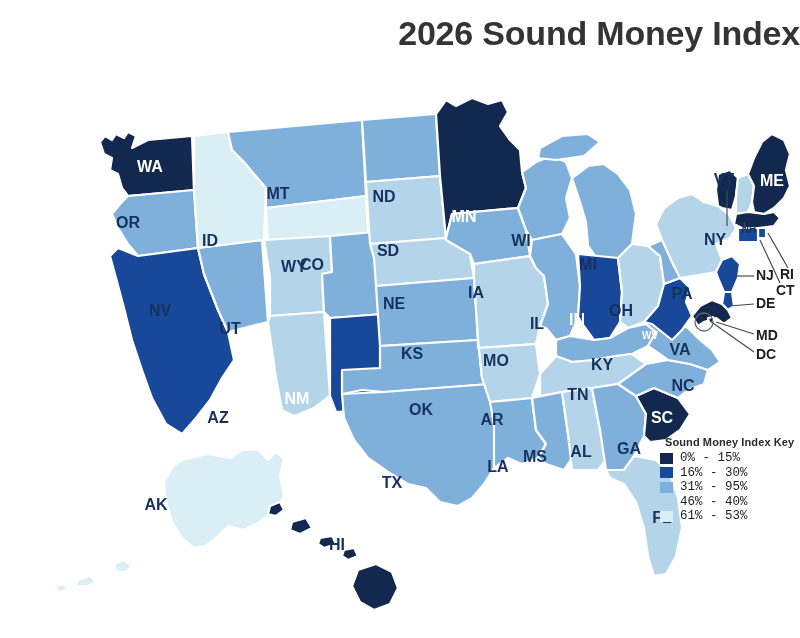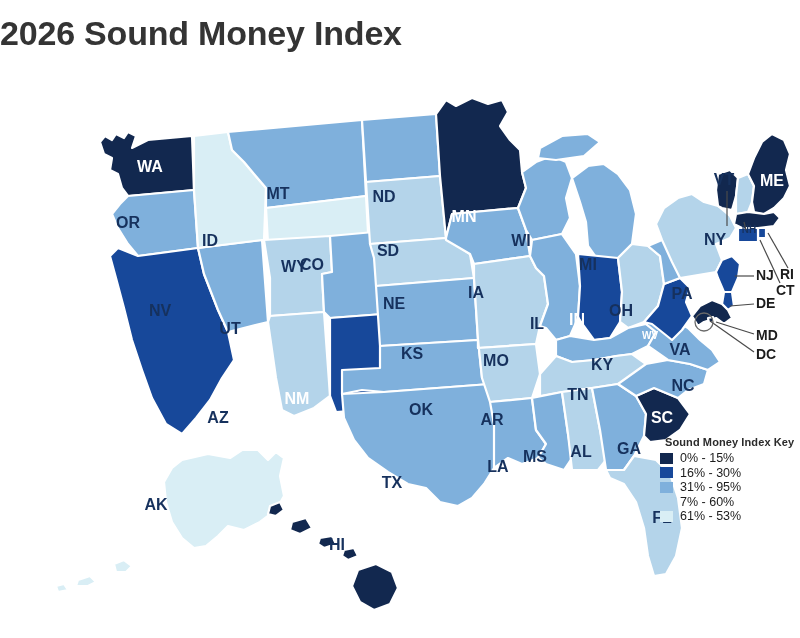--- a/index.html
+++ b/index.html
@@ -7,21 +7,21 @@
   body{
     width:800px;height:638px;
     background:#ffffff;
     font-family:"Liberation Sans", sans-serif;
     overflow:hidden;
     position:relative;
   }
   #page-title{
     position:absolute;
     top:14px;left:0;width:800px;
-    text-align:left;
+    text-align:right;
     font-size:34px;
     font-weight:bold;
     color:#343434;
     letter-spacing:-0.2px;
     font-family:"Liberation Sans", sans-serif;
   }
   #map-wrap{
     position:absolute;
     top:78px;left:0;
     width:800px;height:560px;padding-left:32px;
@@ -67,21 +67,21 @@
   }
   .legend-swatch{
     width:13px;height:11px;
     flex:0 0 13px;
     margin-right:7px;
   }
   .legend-text{
     font-size:12.5px;
     color:#1c1c1c;
     white-space:nowrap;
-    font-family:Liberation Sans, sans-serif;
+    font-family:Liberation Mono, monospace;
   }
 </style>
 </head>
 <body>
 
 <div id="page-title">2026 Sound Money Index</div>
 
 <div id="map-wrap">
 <svg id="us-map" viewBox="0 0 800 560" xmlns="http://www.w3.org/2000/svg">
 
@@ -233,19 +233,19 @@
   <div class="legend-row">
     <span class="legend-swatch" style="background: rgb(23, 72, 154);"></span>
     <span class="legend-text">16% - 30%</span>
   </div>
   <div class="legend-row">
     <span class="legend-swatch" style="background: rgb(127, 176, 220);"></span>
     <span class="legend-text">31% - 95%</span>
   </div>
   <div class="legend-row">
     <span class="legend-swatch" style="background: rgb(180, 212, 234);"></span>
-    <span class="legend-text">7% - 60%</span>
+    <span class="legend-text">46% - 40%</span>
   </div>
   <div class="legend-row">
     <span class="legend-swatch" style="background: rgb(217, 238, 245);"></span>
     <span class="legend-text">61% - 53%</span>
   </div>
 </div>
 
 </body></html>

